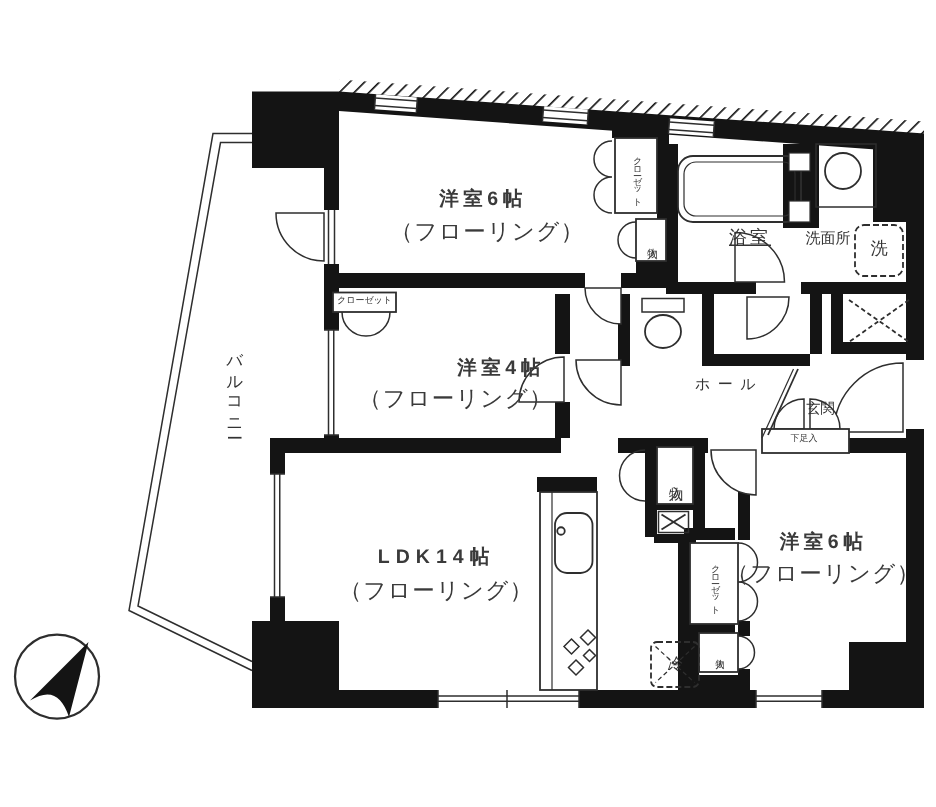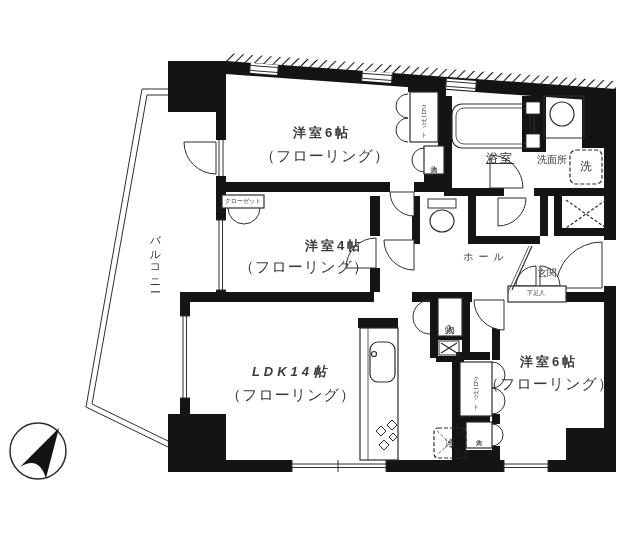--- a/index.html
+++ b/index.html
@@ -236,21 +236,21 @@
     <path d="M59,428 L20,467 C33,459 41,463 46,478 Z" fill="#141414"></path>
   </g>
 </svg>
 
   <div class="lbl room" style="left:322px;top:132px;">洋室6帖</div>
   <div class="lbl sub" style="left:325px;top:155px;">（フローリング）</div>
 
   <div class="lbl room" style="left:302px;top:245px;margin-left:32px;">洋室4帖</div>
   <div class="lbl sub" style="left:304px;top:266px;">（フローリング）</div>
 
-  <div class="lbl room" style="left:291px;top:371px;letter-spacing:4px;font-style:italic;">LDK14帖</div>
+  <div class="lbl room" style="left:291px;top:371px;letter-spacing:4px;">LDK14帖</div>
   <div class="lbl sub" style="left:291px;top:394px;">（フローリング）</div>
 
   <div class="lbl room" style="left:549px;top:361px;">洋室6帖</div>
   <div class="lbl sub" style="left:549px;top:383px;">（フローリング）</div>
 
   <div class="lbl small" style="left:500px;top:158px;font-size:12px;letter-spacing:2px;text-decoration:underline;">浴室</div>
   <div class="lbl small" style="left:552px;top:160px;">洗面所</div>
   <div class="lbl small" style="left:486px;top:257px;font-size:10px;letter-spacing:5px;">ホール</div>
   <div class="lbl small" style="left:547px;top:273px;font-size:9.5px;">玄関</div>
   <div class="lbl micro" style="left:536px;top:293px;">下足入</div>

